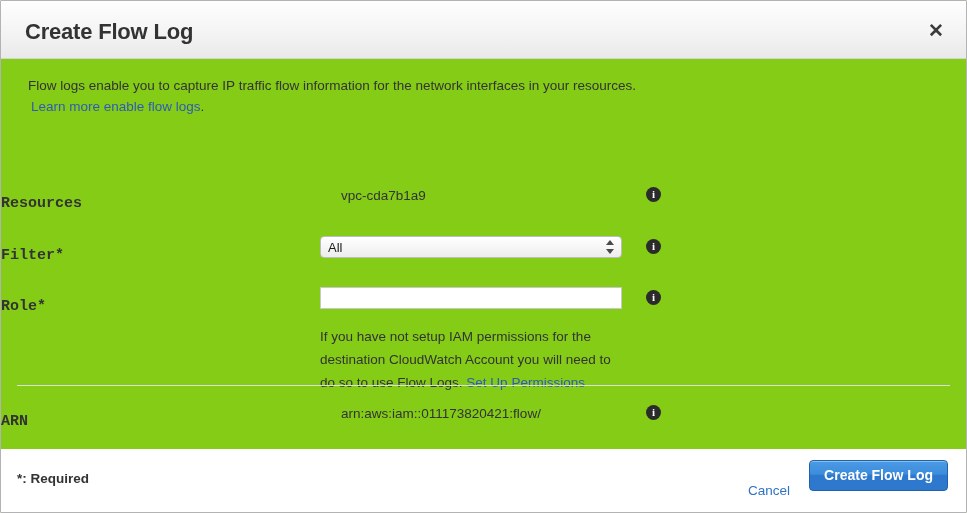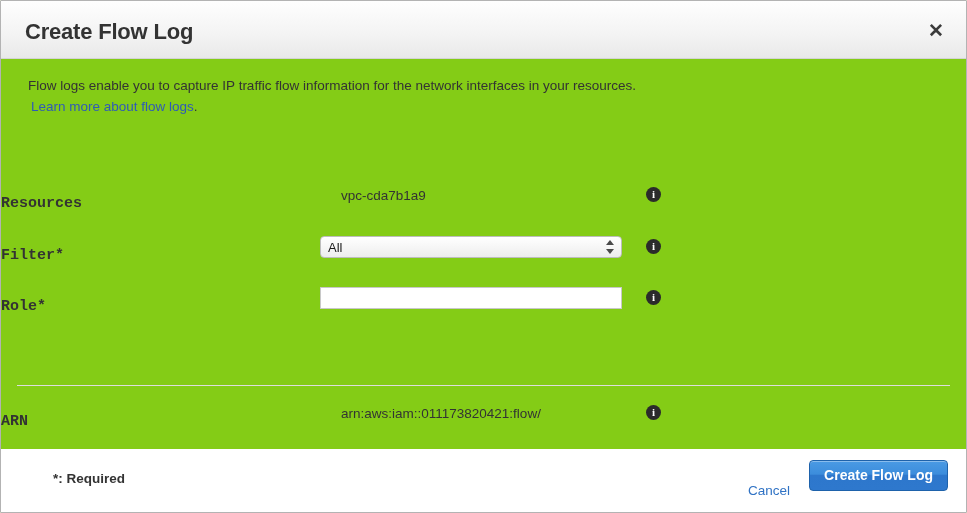--- a/index.html
+++ b/index.html
@@ -213,21 +213,20 @@
     position: relative;
     background: #ffffff;
   }
   .required-note {
     position: absolute;
     left: 16px;
     top: 22px;
     font-size: 13.5px;
     font-weight: bold;
     color: #333333;
-    margin-left: 36px;
   }
   .cancel-link {
     position: absolute;
     right: 176px;
     top: 34px;
     font-size: 13.5px;
     color: #2f72c4;
     text-decoration: none;
     cursor: pointer;
   }
@@ -257,21 +256,21 @@
 
   <div class="modal-header">
     <div class="modal-title">Create Flow Log</div>
     <div class="close-button">✕</div>
   </div>
 
   <div class="modal-body">
 
     <div class="intro">
       <div>Flow logs enable you to capture IP traffic flow information for the network interfaces in your resources.</div>
-      <div class="intro-line2"><a class="link">Learn more about flow logs</a><span>.</span></div>
+      <div class="intro-line2"><a class="link">Learn more enable flow logs</a><span>.</span></div>
     </div>
 
     <div class="row" style="top:136px">
       <div class="row-label">Resources</div>
       <div class="row-control" style="top:-9px">
         <span class="static-value">vpc-cda7b1a9</span>
       </div>
       <div class="info-icon" style="top:-8px">i</div>
     </div>
 
@@ -292,20 +291,25 @@
     </div>
 
     <div class="row" style="top:239px">
       <div class="row-label">Role*</div>
       <div class="row-control" style="top:-11px">
         <input class="text-control" type="text" value="" style="">
       </div>
       <div class="info-icon" style="top:-8px">i</div>
     </div>
 
+    <div class="help-text" style="top:266px">
+      <div>If you have not setup IAM permissions for the</div>
+      <div>destination CloudWatch Account you will need to</div>
+      <div><span>do so to use Flow Logs.</span> <a class="link">Set Up Permissions</a></div>
+    </div>
 
     <div class="row" style="top:354px">
       <div class="row-label">ARN</div>
       <div class="row-control" style="top:-9px">
         <span class="static-value">arn:aws:iam::011173820421:flow/</span>
       </div>
       <div class="info-icon" style="top:-8px">i</div>
     </div>
 
     <div class="row" style="top:406px">

